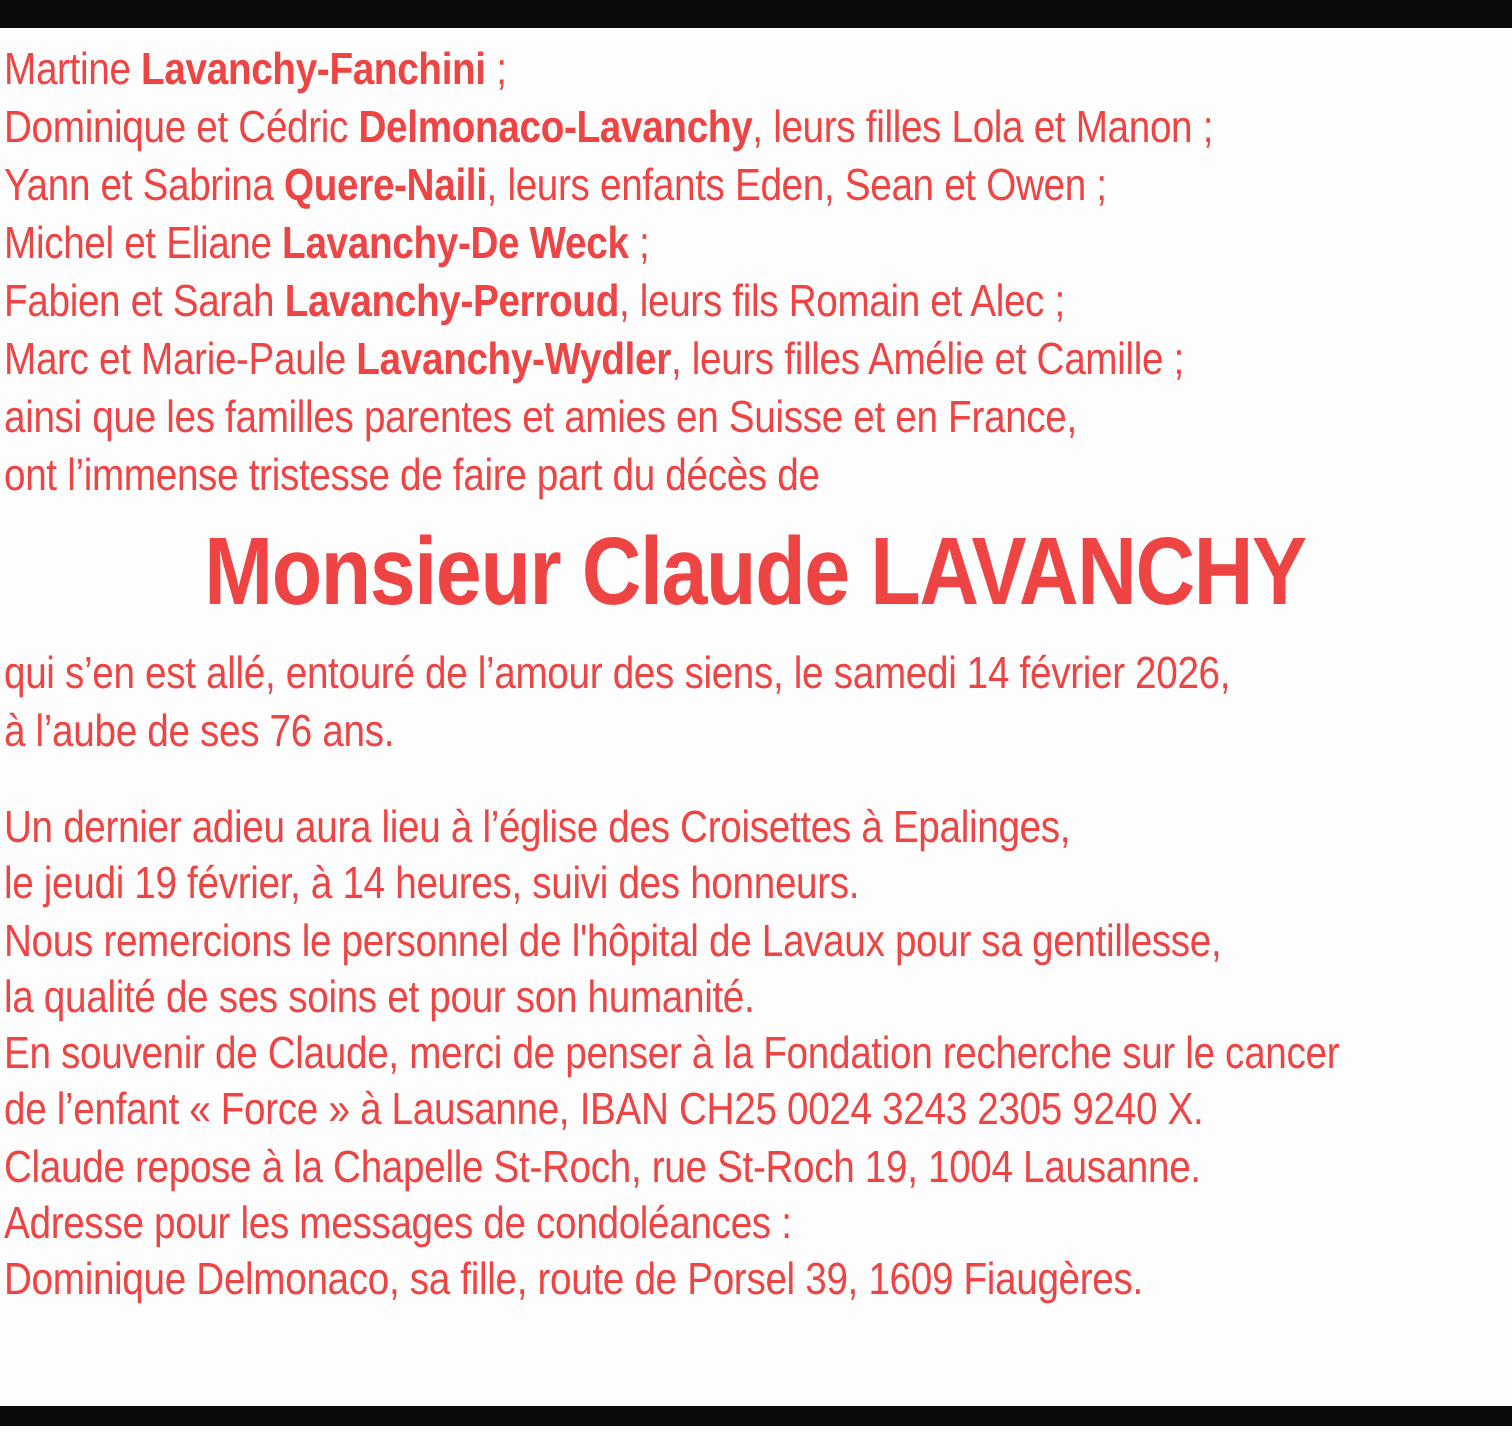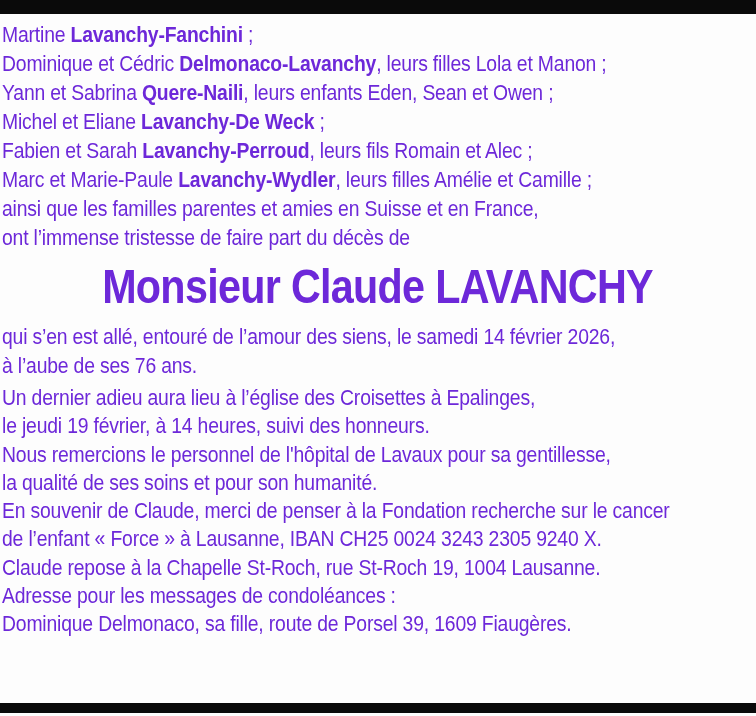--- a/index.html
+++ b/index.html
@@ -7,21 +7,21 @@
     padding: 0;
     background: #fdfdfd;
   }
   .sheet {
     position: relative;
     width: 756px;
     height: 716px;
     background: #fdfdfd;
     overflow: hidden;
     font-family: "Liberation Sans", "DejaVu Sans", sans-serif;
-    color: #6d28d9;
+    color: #ef4444;
   }
   .rule {
     position: absolute;
     left: 0;
     width: 756px;
     background: #0a0a0a;
   }
   .rule-top { top: 0; height: 14px; }
   .rule-bottom { bottom: 3px; height: 10px; }
 
@@ -66,21 +66,21 @@
   .epi {
     font-size: 21.5px;
     font-style: italic;
     line-height: 27px;
     white-space: nowrap;
     letter-spacing: -0.2px;
     transform: scaleX(0.86);
     transform-origin: 100% 50%;
   }
 
-  .body-block { margin-top: 4px; }
+  .body-block { margin-top: 20px; }
 </style>
 </head>
 <body>
 
 <div class="sheet">
   <div class="rule rule-top"></div>
 
   <div class="content">
 
     <div class="line fam"><span>Martine </span><span class="name">Lavanchy-Fanchini</span><span> ;</span></div>

